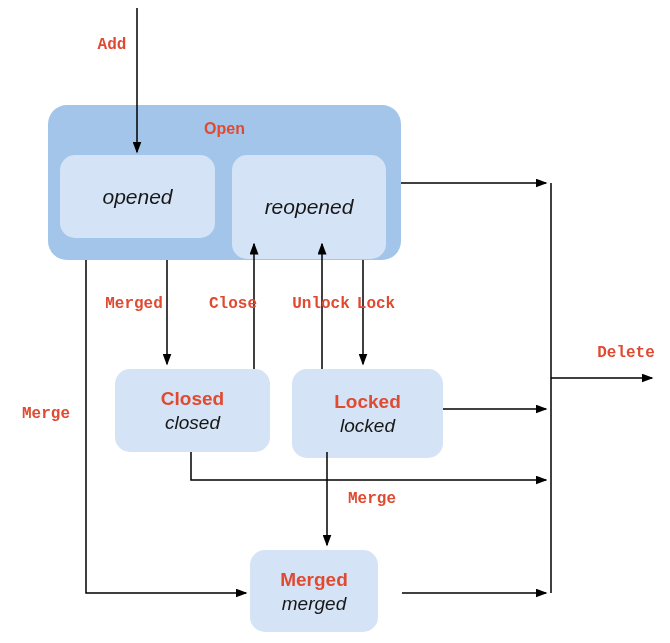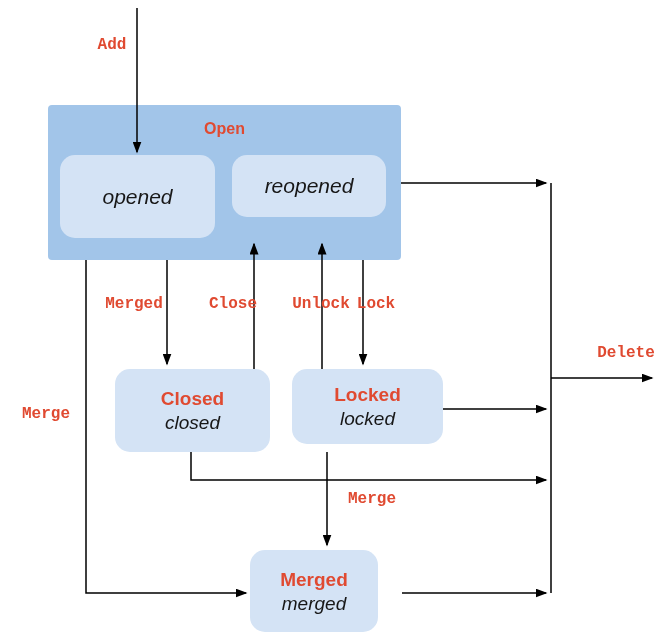--- a/index.html
+++ b/index.html
@@ -6,40 +6,40 @@
   #canvas {
     position:relative;
     width:670px; height:643px;
     background:#ffffff;
     font-family:"Liberation Sans", sans-serif;
     overflow:hidden;
   }
   .group {
     position:absolute;
     background:var(--group-fill, #a2c5e9);
-    border-radius:4px;
+    border-radius:19px;
   }
   #open-group { left:48px; top:105px; width:353px; height:155px; }
   .group-title {
     position:absolute; top:15px; left:0; right:0;
     text-align:center;
     color:var(--label-red, #e04a31);
     font-weight:700; font-size:16px;
   }
   .state {
     position:absolute;
     background:var(--state-fill, #d4e3f5);
     border-radius:15px;
     display:flex; flex-direction:column;
     align-items:center; justify-content:center;text-align:right;
   }
   #opened-box   { left:12px;  top:50px;  width:155px; height:83px; }
-  #reopened-box { left:184px; top:50px;  width:154px; height:62px; }
+  #reopened-box { left:184px; top:50px;  width:154px; height:104px; }
   #closed-box   { left:115px; top:369px; width:155px; height:83px; }
-  #locked-box   { left:292px; top:369px; width:151px; height:75px; }
+  #locked-box   { left:292px; top:369px; width:151px; height:89px; }
   #merged-box   { left:250px; top:550px; width:128px; height:82px; }
   .sub-label {
     font-style:italic; font-size:21px;
     color:var(--text-dark, #171717);
   }
   .state-title {
     color:var(--label-red, #e04a31);
     font-weight:700; font-size:19px; line-height:24px;
   }
   .state-sub {

